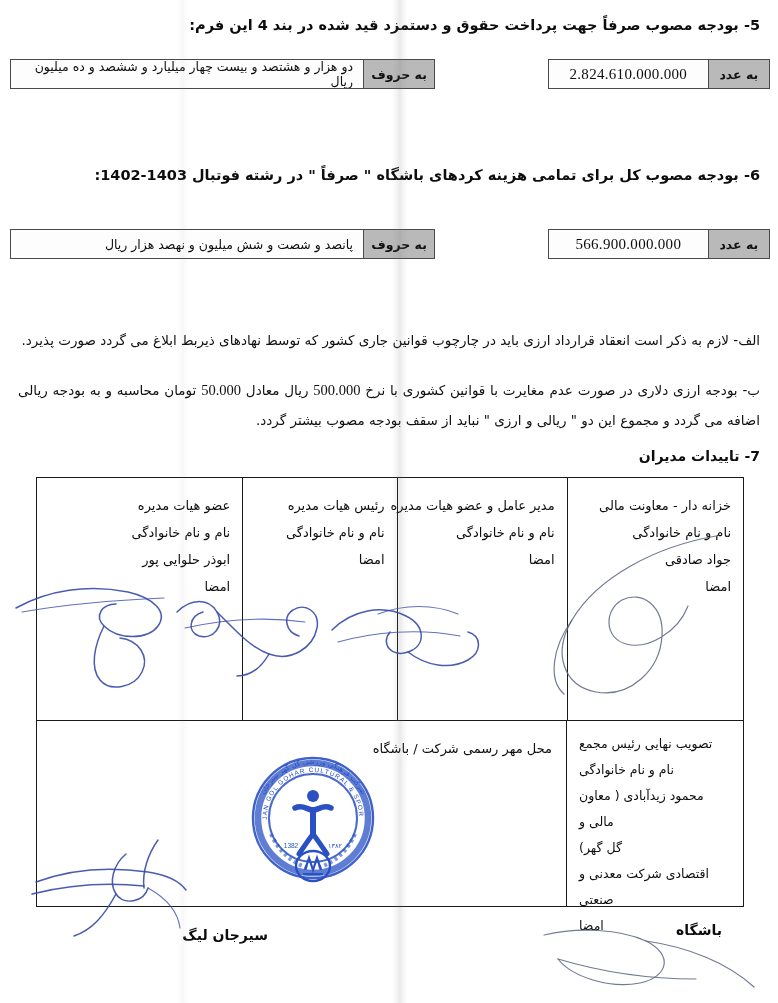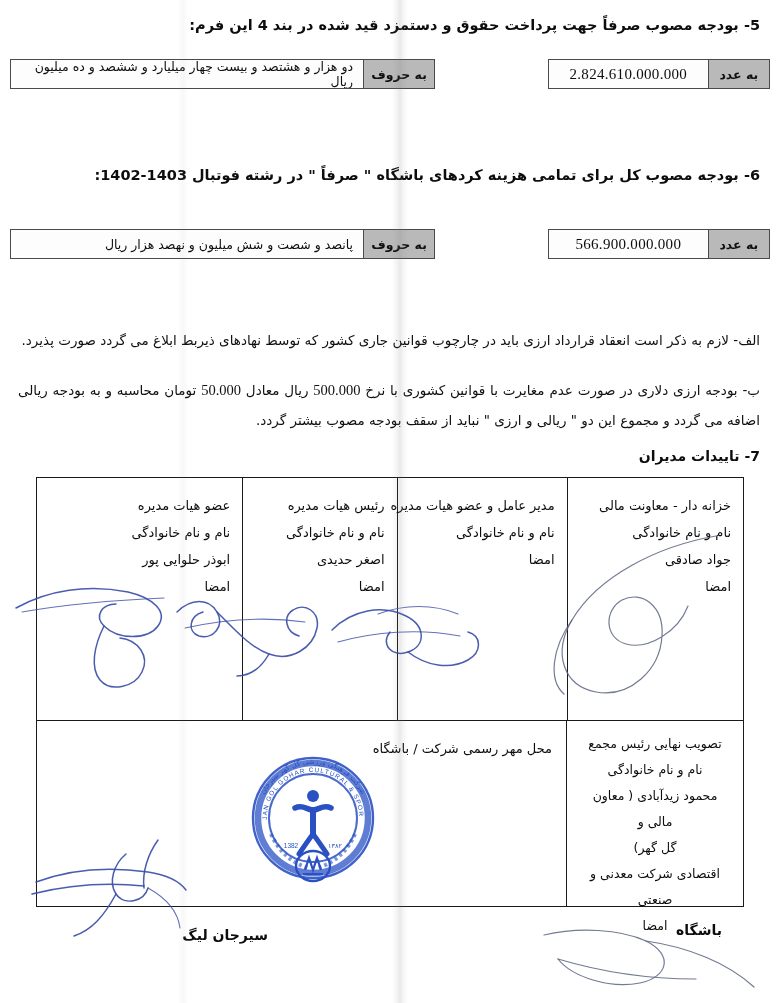--- a/index.html
+++ b/index.html
@@ -181,21 +181,21 @@
     display: flex;
     flex-direction: row;
     height: 185px;
   }
   .b-approve {
     width: 177px;
     border-left: 1.4px solid #1a1a1a;
     box-sizing: border-box;
     padding: 10px 12px 8px 12px;
     direction: rtl;
-    text-align: center;
+    text-align: left;
     font-size: 12.5px;
     line-height: 26px;
     position: relative;
   }
   .b-stamp {
     flex: 1;
     box-sizing: border-box;
     padding: 20px 14px 0 0;
     direction: rtl;
     text-align: right;
@@ -327,21 +327,20 @@
 
       <div class="sig-cell c-modir">
         <div class="role">مدیر عامل و عضو هیات مدیره</div>
         <div class="namelabel">نام و نام خانوادگی</div>
         <div class="sign-word">امضا</div>
       </div>
 
       <div class="sig-cell c-raeis">
         <div class="role">رئیس هیات مدیره</div>
         <div class="namelabel">نام و نام خانوادگی</div>
-        <div class="person">اصغر حدیدی</div>
         <div class="sign-word">امضا</div>
       </div>
 
       <div class="sig-cell c-ozv">
         <div class="role">عضو هیات مدیره</div>
         <div class="namelabel">نام و نام خانوادگی</div>
         <div class="person">ابوذر حلوایی پور</div>
         <div class="sign-word">امضا</div>
       </div>
 

